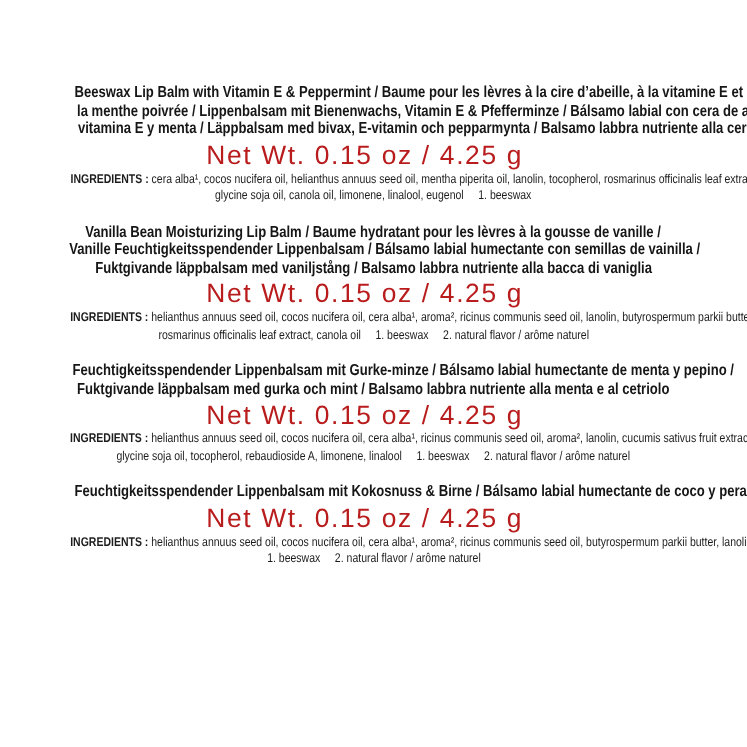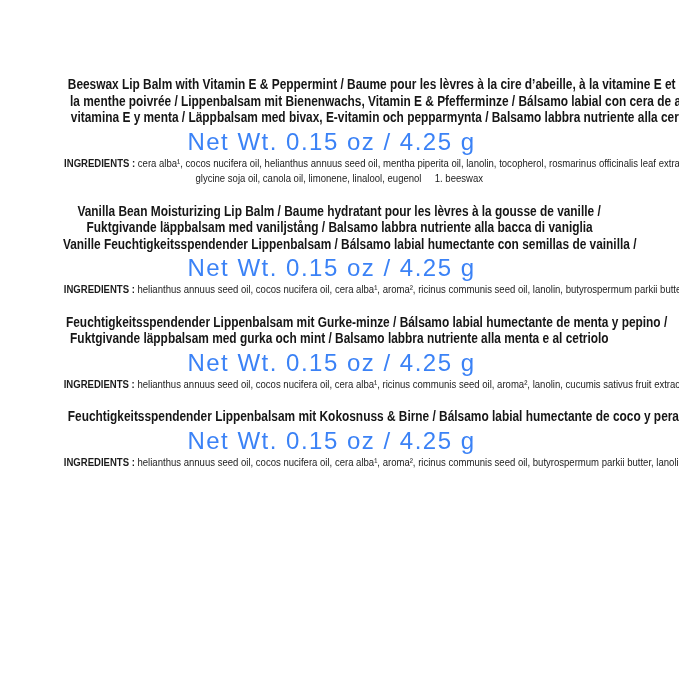--- a/index.html
+++ b/index.html
@@ -30,21 +30,21 @@
     font-size: 14.5px;
     font-weight: 700;
     color: #161616;
   }
   .net-weight {
     height: 27px;
     line-height: 27px;
     font-size: 24px;
     font-weight: 300;
     letter-spacing: 1.5px;
-    color: #3b82f6;
+    color: #b91c1c;
     margin: 2px 16px 1px 0;
   }
   .ing-line {
     height: 15.5px;
     line-height: 15.5px;
     font-size: 11.5px;
     font-weight: 400;
     color: #1c1c1c;
   }
   .ing-label {
@@ -66,32 +66,35 @@
     <div class="title-line"><span class="fit" style="transform: scaleX(0.82);">Beeswax Lip Balm with Vitamin E &amp; Peppermint / Baume pour les lèvres à la cire d’abeille, à la vitamine E et à</span></div>
     <div class="title-line"><span class="fit" style="transform: scaleX(0.82);">la menthe poivrée / Lippenbalsam mit Bienenwachs, Vitamin E &amp; Pfefferminze / Bálsamo labial con cera de abeja,</span></div>
     <div class="title-line"><span class="fit" style="transform: scaleX(0.82);">vitamina E y menta / Läppbalsam med bivax, E-vitamin och pepparmynta / Balsamo labbra nutriente alla cera d’api</span></div>
     <div class="net-weight"><span class="fit" style="transform: scaleX(1);">Net Wt. 0.15 oz / 4.25 g</span></div>
     <div class="ing-line"><span class="fit" style="transform: scaleX(0.83);"><span class="ing-label">INGREDIENTS :</span><span> cera alba¹, cocos nucifera oil, helianthus annuus seed oil, mentha piperita oil, lanolin, tocopherol, rosmarinus officinalis leaf extract,</span></span></div>
     <div class="ing-line"><span class="fit" style="transform: scaleX(0.83);">glycine soja oil, canola oil, limonene, linalool, eugenol     1. beeswax</span></div>
   </div>
 
   <div class="product-section">
     <div class="title-line"><span class="fit" style="transform: scaleX(0.82);">Vanilla Bean Moisturizing Lip Balm / Baume hydratant pour les lèvres à la gousse de vanille /</span></div>
+    <div class="title-line"><span class="fit" style="transform: scaleX(0.82);">Vanille Feuchtigkeitsspendender Lippenbalsam / Bálsamo labial humectante con semillas de vainilla /</span></div>
     <div class="title-line"><span class="fit" style="transform: scaleX(0.82);">Fuktgivande läppbalsam med vaniljstång / Balsamo labbra nutriente alla bacca di vaniglia</span></div>
-    <div class="title-line"><span class="fit" style="transform: scaleX(0.82);">Vanille Feuchtigkeitsspendender Lippenbalsam / Bálsamo labial humectante con semillas de vainilla /</span></div>
     <div class="net-weight"><span class="fit" style="transform: scaleX(1);">Net Wt. 0.15 oz / 4.25 g</span></div>
     <div class="ing-line"><span class="fit" style="transform: scaleX(0.83);"><span class="ing-label">INGREDIENTS :</span><span> helianthus annuus seed oil, cocos nucifera oil, cera alba¹, aroma², ricinus communis seed oil, lanolin, butyrospermum parkii butter,</span></span></div>
+    <div class="ing-line"><span class="fit" style="transform: scaleX(0.83);">rosmarinus officinalis leaf extract, canola oil     1. beeswax     2. natural flavor / arôme naturel</span></div>
   </div>
 
   <div class="product-section">
     <div class="title-line"><span class="fit" style="transform: scaleX(0.82);">Feuchtigkeitsspendender Lippenbalsam mit Gurke-minze / Bálsamo labial humectante de menta y pepino /</span></div>
     <div class="title-line"><span class="fit" style="transform: scaleX(0.82);">Fuktgivande läppbalsam med gurka och mint / Balsamo labbra nutriente alla menta e al cetriolo</span></div>
     <div class="net-weight"><span class="fit" style="transform: scaleX(1);">Net Wt. 0.15 oz / 4.25 g</span></div>
     <div class="ing-line"><span class="fit" style="transform: scaleX(0.83);"><span class="ing-label">INGREDIENTS :</span><span> helianthus annuus seed oil, cocos nucifera oil, cera alba¹, ricinus communis seed oil, aroma², lanolin, cucumis sativus fruit extract,</span></span></div>
+    <div class="ing-line"><span class="fit" style="transform: scaleX(0.83);">glycine soja oil, tocopherol, rebaudioside A, limonene, linalool     1. beeswax     2. natural flavor / arôme naturel</span></div>
   </div>
 
   <div class="product-section">
     <div class="title-line"><span class="fit" style="transform: scaleX(0.82);">Feuchtigkeitsspendender Lippenbalsam mit Kokosnuss &amp; Birne / Bálsamo labial humectante de coco y pera /</span></div>
     <div class="net-weight"><span class="fit" style="transform: scaleX(1);">Net Wt. 0.15 oz / 4.25 g</span></div>
     <div class="ing-line"><span class="fit" style="transform: scaleX(0.83);"><span class="ing-label">INGREDIENTS :</span><span> helianthus annuus seed oil, cocos nucifera oil, cera alba¹, aroma², ricinus communis seed oil, butyrospermum parkii butter, lanolin,</span></span></div>
+    <div class="ing-line"><span class="fit" style="transform: scaleX(0.83);">1. beeswax     2. natural flavor / arôme naturel</span></div>
   </div>
 
 </div>
 
 </body></html>

